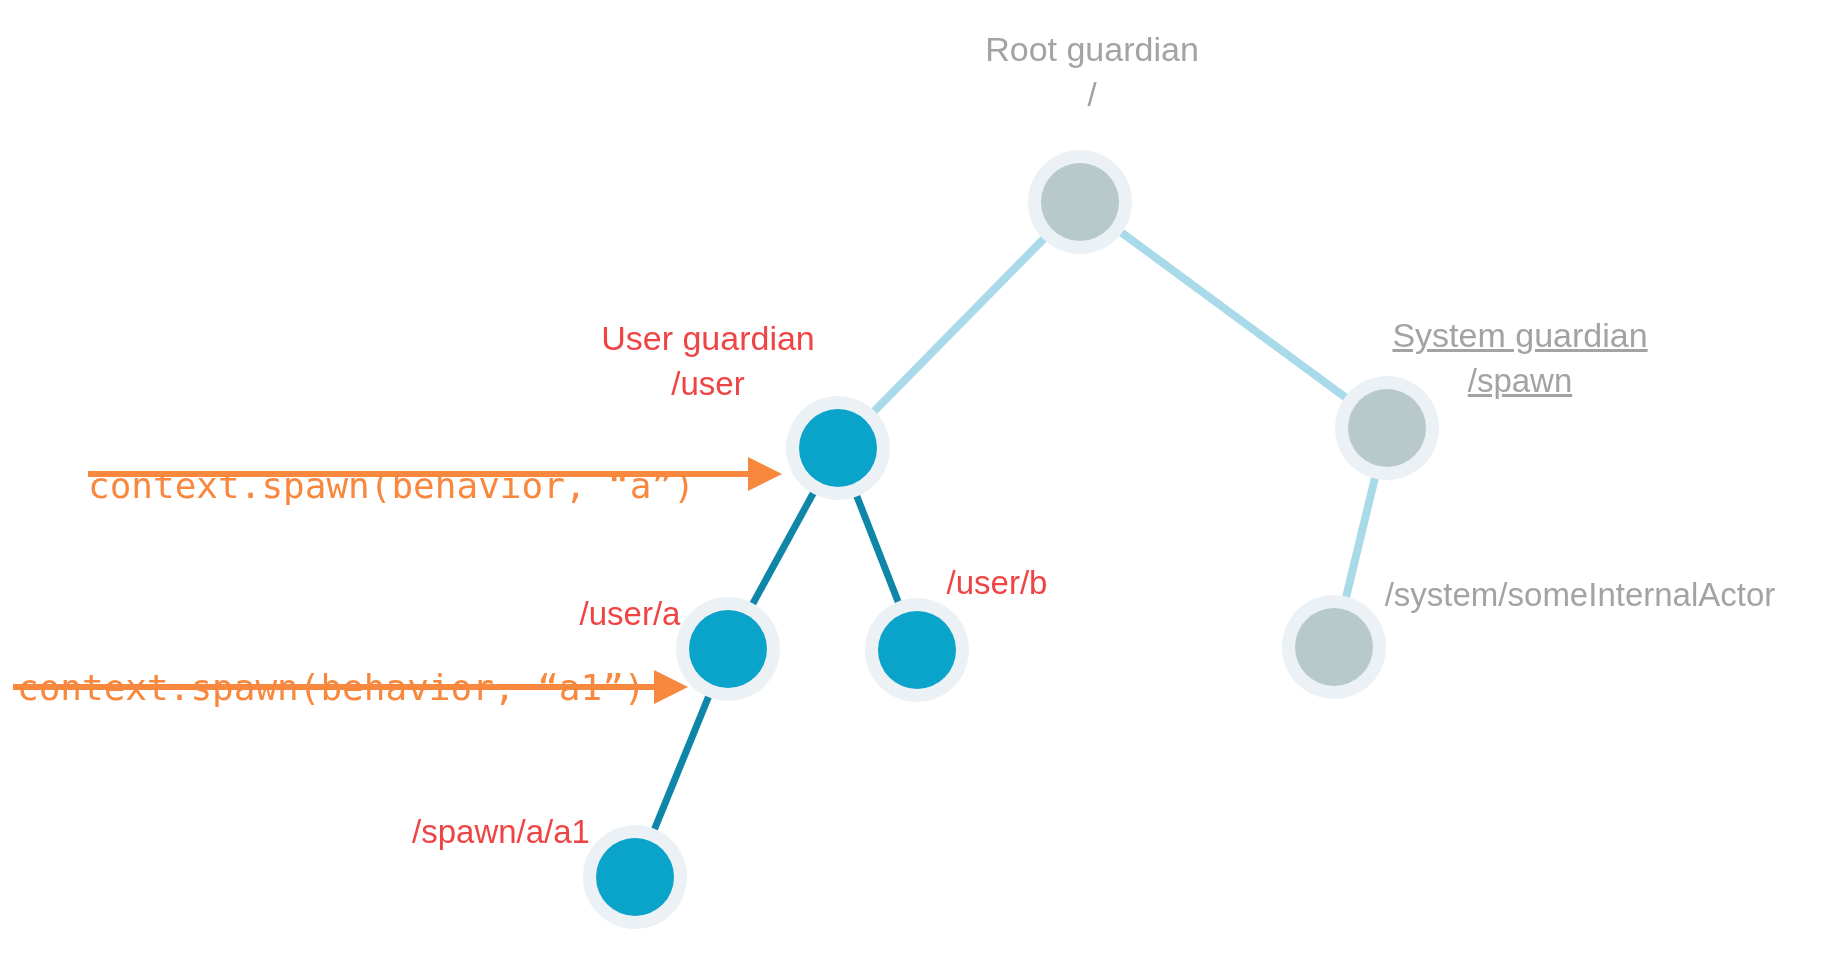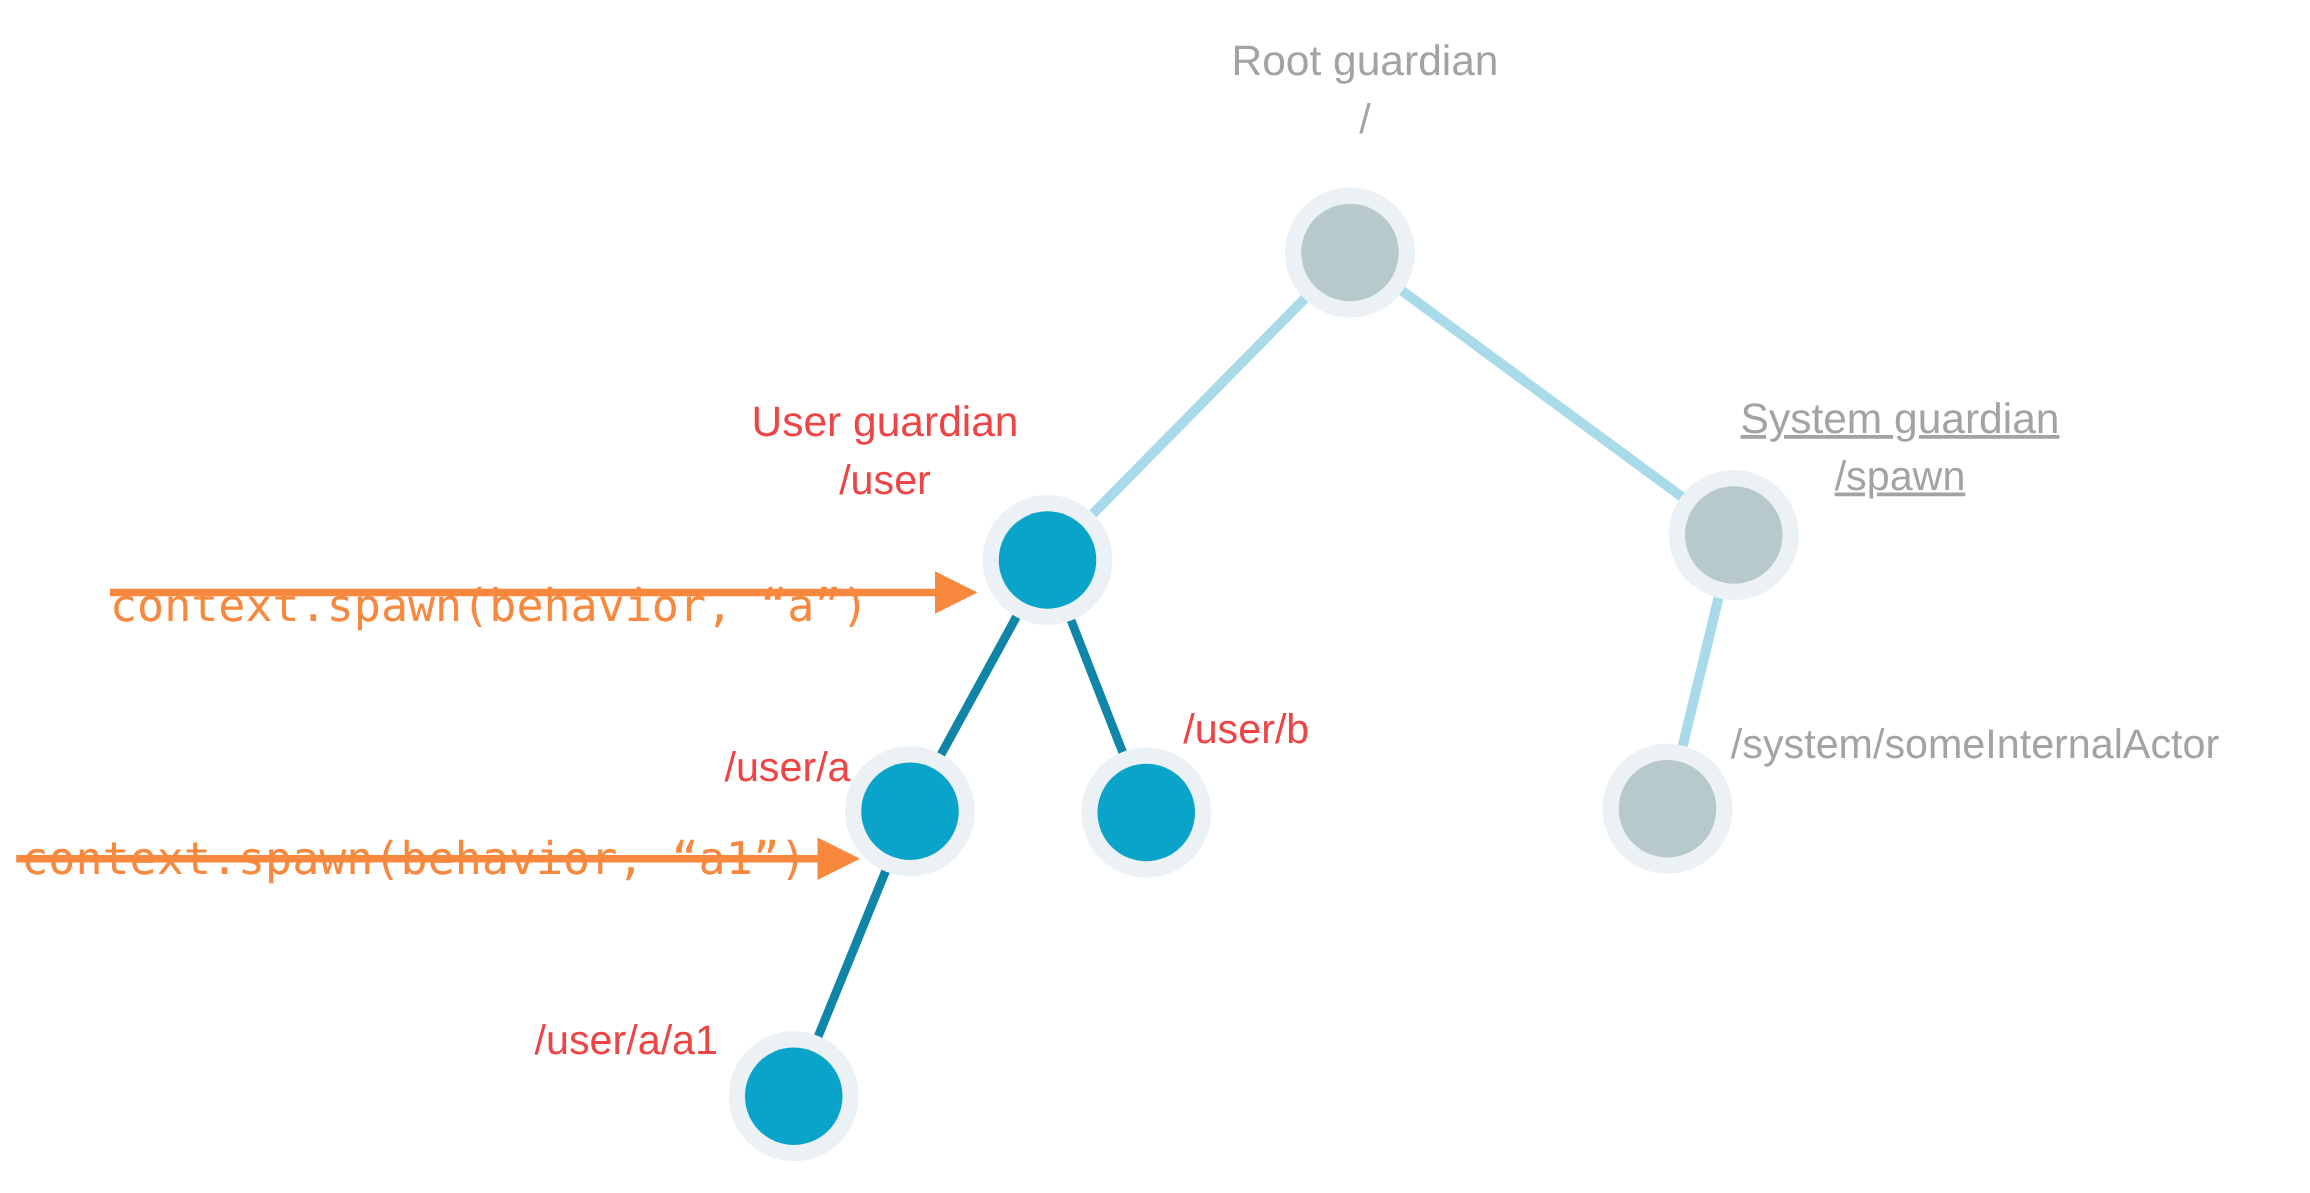--- a/index.html
+++ b/index.html
@@ -101,16 +101,16 @@
       <div class="node-label dark" style="left: 630px; top: 569px; margin-top: 22px;">
         <div class="path-line">/user/a</div>
       </div>
       <div class="node-label dark" style="left: 997px; top: 560px;">
         <div class="path-line">/user/b</div>
       </div>
       <div class="node-label gray" style="left: 1580px; top: 572px;">
         <div class="path-line">/system/someInternalActor</div>
       </div>
       <div class="node-label dark" style="left: 501px; top: 809px;">
-        <div class="path-line">/user/a/a1</div>
+        <div class="path-line">/spawn/a/a1</div>
       </div>
     </div>
 </div>
 
 </body></html>

